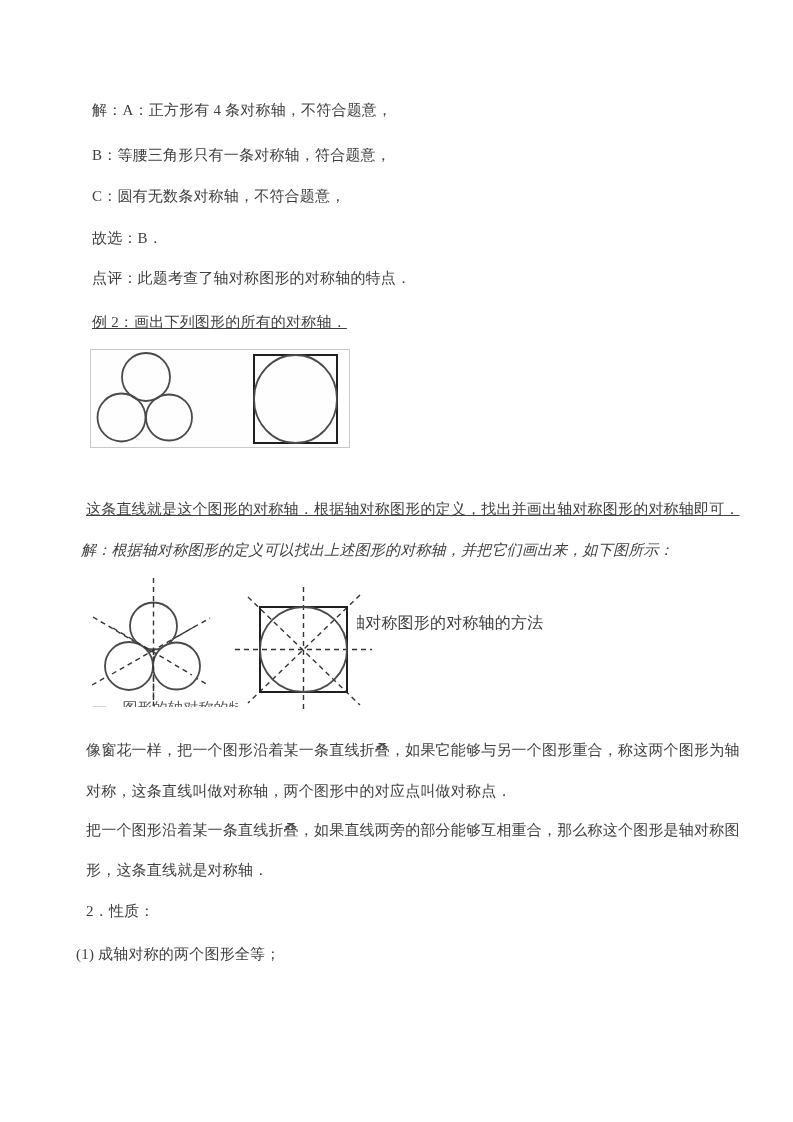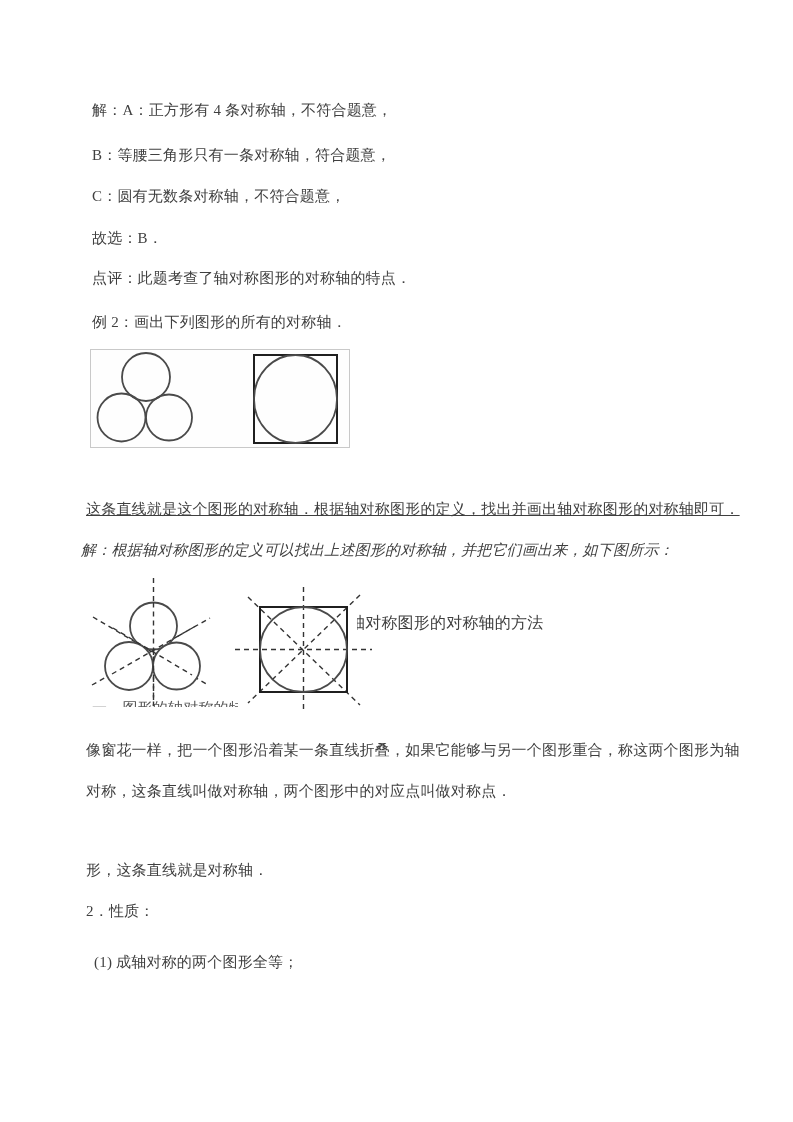--- a/index.html
+++ b/index.html
@@ -77,21 +77,21 @@
 </head>
 <body>
 
 <div id="page">
 
   <div class="tline" style="left:92px;  top:100px;">解：A：正方形有 4 条对称轴，不符合题意，</div>
   <div class="tline" style="left:92px;  top:186px;">C：圆有无数条对称轴，不符合题意，</div>
   <div class="tline" style="left:92px;  top:145px;">B：等腰三角形只有一条对称轴，符合题意，</div>
   <div class="tline" style="left:92px;  top:228px;">故选：B．</div>
   <div class="tline" style="left:92px;  top:268px;">点评：此题考查了轴对称图形的对称轴的特点．</div>
-  <div class="tline" style="left:92px;  top:312px;">例 2：画出下列图形的所有的对称轴．</div>
+  <div class="tline" style="left:92px;  top:312px;text-decoration:underline;">例 2：画出下列图形的所有的对称轴．</div>
 
   <div id="figure1">
     <svg width="258" height="97" viewBox="0 0 258 97">
       <circle cx="55" cy="27" r="24" fill="none" stroke="#4a4a4a" stroke-width="1.8"></circle>
       <circle cx="30.5" cy="67.5" r="24" fill="none" stroke="#4a4a4a" stroke-width="1.8"></circle>
       <circle cx="78" cy="67.5" r="23" fill="none" stroke="#4a4a4a" stroke-width="1.8"></circle>
       <rect x="163" y="5" width="83" height="88" fill="none" stroke="#1f1f1f" stroke-width="2"></rect>
       <ellipse cx="204.5" cy="49" rx="41.5" ry="44" fill="none" stroke="#4a4a4a" stroke-width="1.8"></ellipse>
     </svg>
   </div>
@@ -125,17 +125,18 @@
   <div id="fragment-right" class="clipwrap">
     <span>轴对称图形的对称轴的方法．</span>
   </div>
 
   <div id="fragment-clipped" class="clipwrap">
     <span>一、图形的轴对称的特点．</span>
   </div>
 
   <div class="tline" style="left:86px;  top:740px;">像窗花一样，把一个图形沿着某一条直线折叠，如果它能够与另一个图形重合，称这两个图形为轴</div>
   <div class="tline" style="left:86px;  top:781px;">对称，这条直线叫做对称轴，两个图形中的对应点叫做对称点．</div>
+  <div class="tline" style="left:86px;  top:820px;">把一个图形沿着某一条直线折叠，如果直线两旁的部分能够互相重合，那么称这个图形是轴对称图</div>
   <div class="tline" style="left:86px;  top:860px;">形，这条直线就是对称轴．</div>
   <div class="tline" style="left:86px;  top:901px;">2．性质：</div>
-  <div class="tline" style="left:94px;  top:944px;margin-top:8px;">(1) 成轴对称的两个图形全等；</div>
+  <div class="tline" style="left:76px;  top:944px;">(1) 成轴对称的两个图形全等；</div>
 
 </div>
 
 </body></html>

